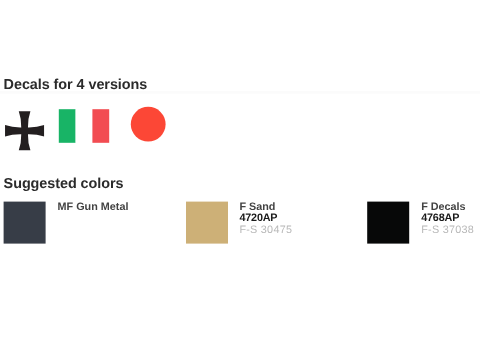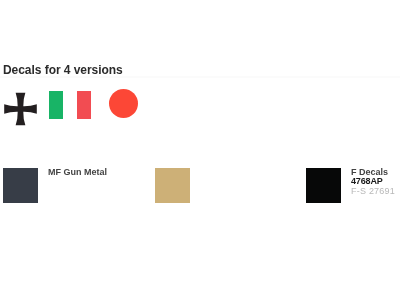--- a/index.html
+++ b/index.html
@@ -41,34 +41,40 @@
   <div class="decal-row">
     <svg id="iron-cross" width="33" height="34" viewBox="0 0 33 34">
       <path d="M13.70 14.20 Q13.84 6.89 11.65 0.70 L21.35 0.70 Q19.16 6.89 19.30 14.20 L19.30 14.20 Q26.61 14.34 32.80 12.15 L32.80 21.85 Q26.61 19.66 19.30 19.80 L19.30 19.80 Q19.16 27.11 21.35 33.30 L11.65 33.30 Q13.84 27.11 13.70 19.80 L13.70 19.80 Q6.39 19.66 0.20 21.85 L0.20 12.15 Q6.39 14.34 13.70 14.20 Z" fill="#231f20"></path>
     </svg>
     <div class="band" id="band-green" style="background: rgb(24, 180, 102);"></div>
     <div class="band" id="band-white" style="background: rgb(255, 255, 255);"></div>
     <div class="band" id="band-red" style="background: rgb(242, 76, 82);"></div>
     <div id="roundel" style="background: rgb(252, 71, 54);"></div>
   </div>
 
+  <div class="sec-title" id="colors-title">Suggested colors</div>
 
   <div class="swatch-row">
     <div class="color-item" id="ci0" style="left: 3px;">
       <div class="swatch" id="sw0" style="background: rgb(55, 61, 71);"></div>
       <div class="ctext">
         <div class="cname">MF Gun Metal</div>
       </div>
     </div>
     <div class="color-item" id="ci1" style="left: 154.5px;">
       <div class="swatch" id="sw1" style="background: rgb(205, 176, 119);"></div>
+      <div class="ctext">
+        <div class="cname">F Sand</div>
+        <div class="ccode">4720AP</div>
+        <div class="cfs">F-S 30475</div>
+      </div>
     </div>
     <div class="color-item" id="ci2" style="left: 306px;">
       <div class="swatch" id="sw2" style="background: rgb(7, 8, 8);"></div>
       <div class="ctext">
         <div class="cname">F Decals</div>
         <div class="ccode">4768AP</div>
-        <div class="cfs">F-S 27691</div>
+        <div class="cfs">F-S 37038</div>
       </div>
     </div>
   </div>
 
 </div>
 
 </body></html>

